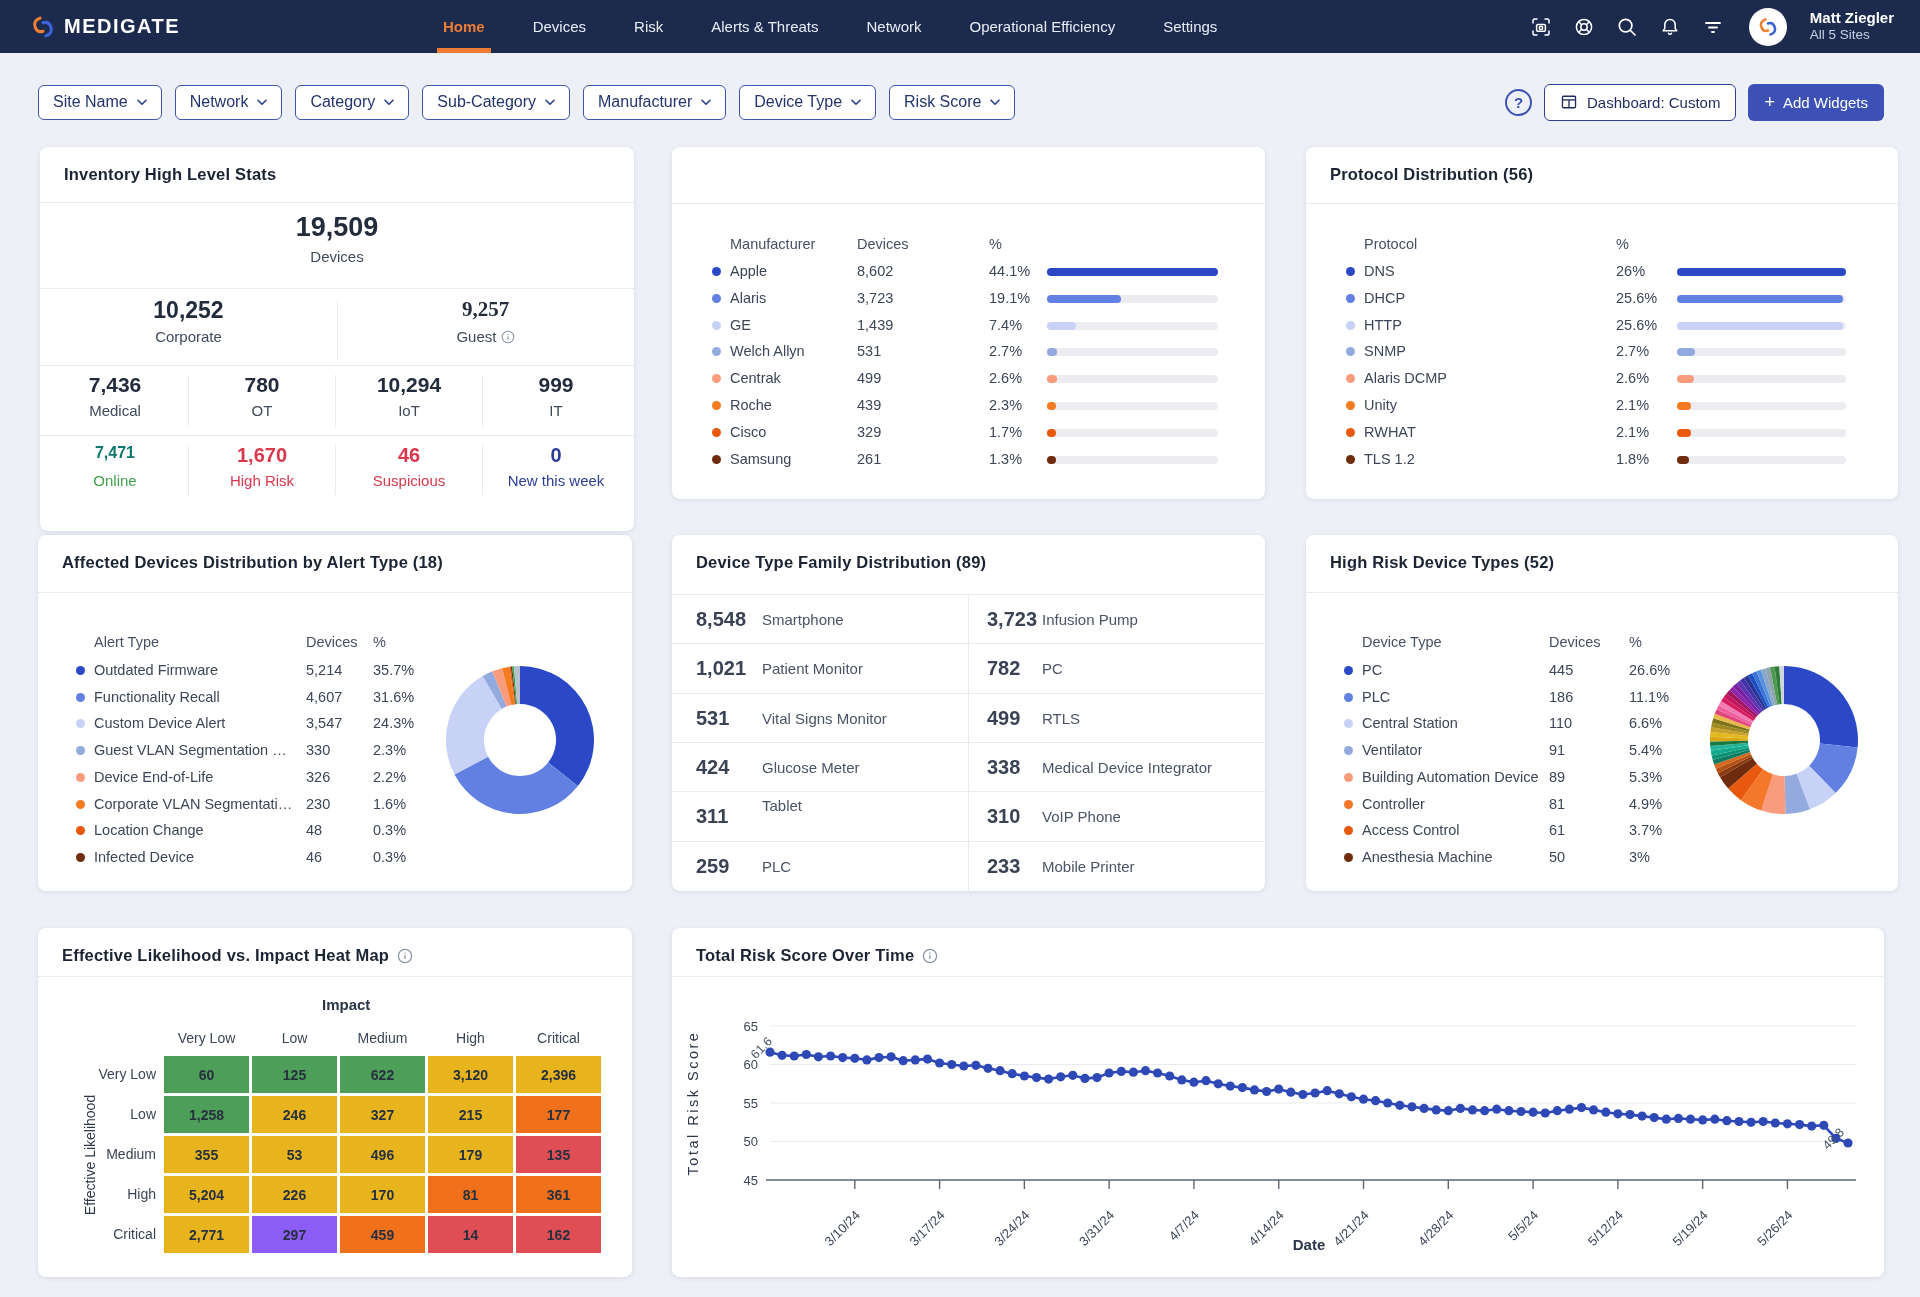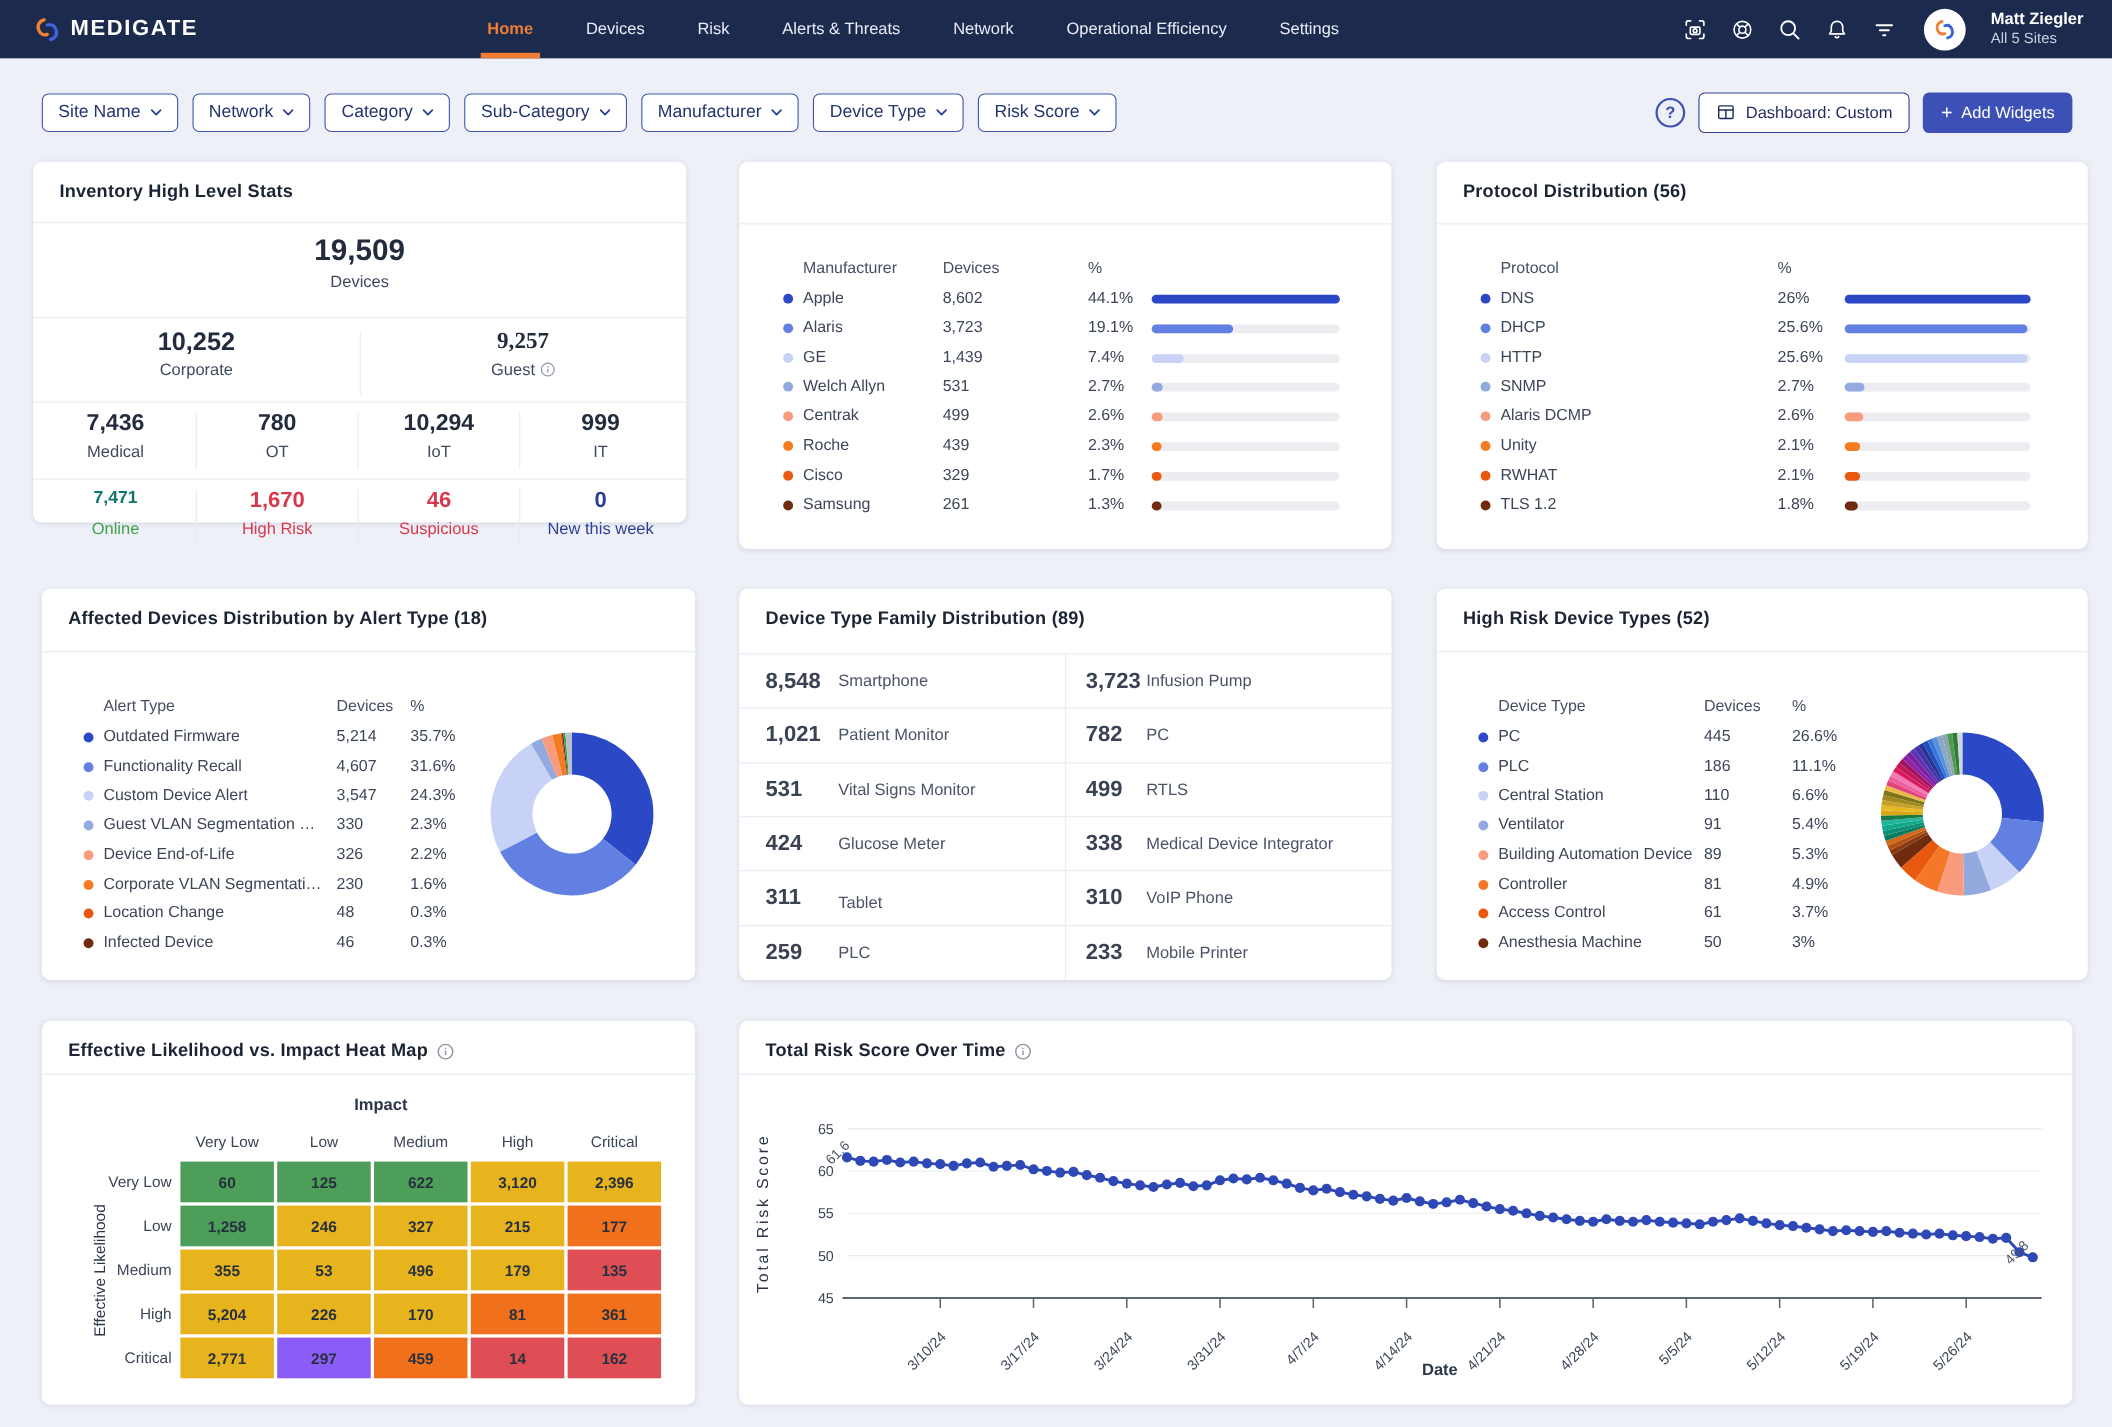--- a/index.html
+++ b/index.html
@@ -197,21 +197,21 @@
         </svg>
         <span>Dashboard: Custom</span>
       </button>
       <button class="btn-primary">
         <span class="plus">+</span>
         <span>Add Widgets</span>
       </button>
     </div>
   </div>
 
-  <div class="card" id="card-inventory" style="left:30px; top:147px; width:594px; height:328px;padding-left:20px;">
+  <div class="card" id="card-inventory" style="left:40px; top:147px; width:594px; height:384px;padding-left:20px;">
     <div class="card-title">Inventory High Level Stats</div>
     <div class="title-divider" style="top:55px"></div>
     <div class="inv-cell" style="left:0; top:55px; width:594px;">
       <div class="inv-num" style="top:10px; font-size:27px;">19,509</div>
       <div class="inv-label" style="top:46px;">Devices</div>
     </div>
     <div class="hdiv" style="top:141px"></div>
     <div class="inv-cell" style="left:0; top:141px; width:297px;">
       <div class="inv-num" style="top:9px; font-size:23px;">10,252</div>
       <div class="inv-label" style="top:40px;">Corporate</div>
@@ -462,21 +462,21 @@
           <div class="fam-num" style="left: 24px; top: 220.9px;">424</div>
           <div class="fam-label" style="left: 90px; top: 223.9px;">Glucose Meter</div>
         </div>
         <div>
           <div class="fam-num" style="left: 315px; top: 220.9px;">338</div>
           <div class="fam-label" style="left: 370px; top: 223.9px;">Medical Device Integrator</div>
         </div>
         <div class="hdiv" style="top: 256.2px;"></div>
         <div>
           <div class="fam-num" style="left: 24px; top: 270.2px;">311</div>
-          <div class="fam-label" style="left: 90px; top: 277px;">Tablet</div>
+          <div class="fam-label" style="left: 90px; top: 262px;">Tablet</div>
         </div>
         <div>
           <div class="fam-num" style="left: 315px; top: 270.2px;">310</div>
           <div class="fam-label" style="left: 370px; top: 273.2px;">VoIP Phone</div>
         </div>
         <div class="hdiv" style="top: 305.5px;"></div>
         <div>
           <div class="fam-num" style="left: 24px; top: 319.5px;">259</div>
           <div class="fam-label" style="left: 90px; top: 322.5px;">PLC</div>
         </div>

